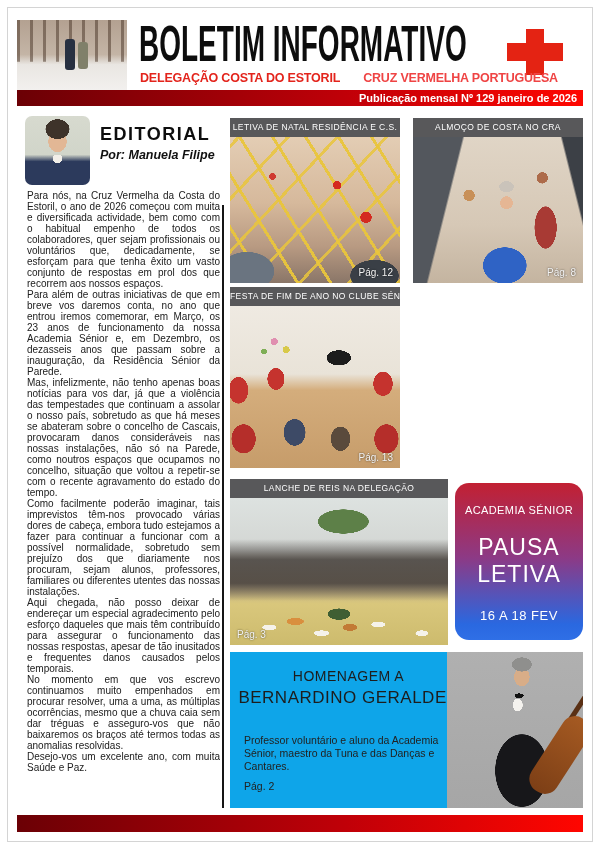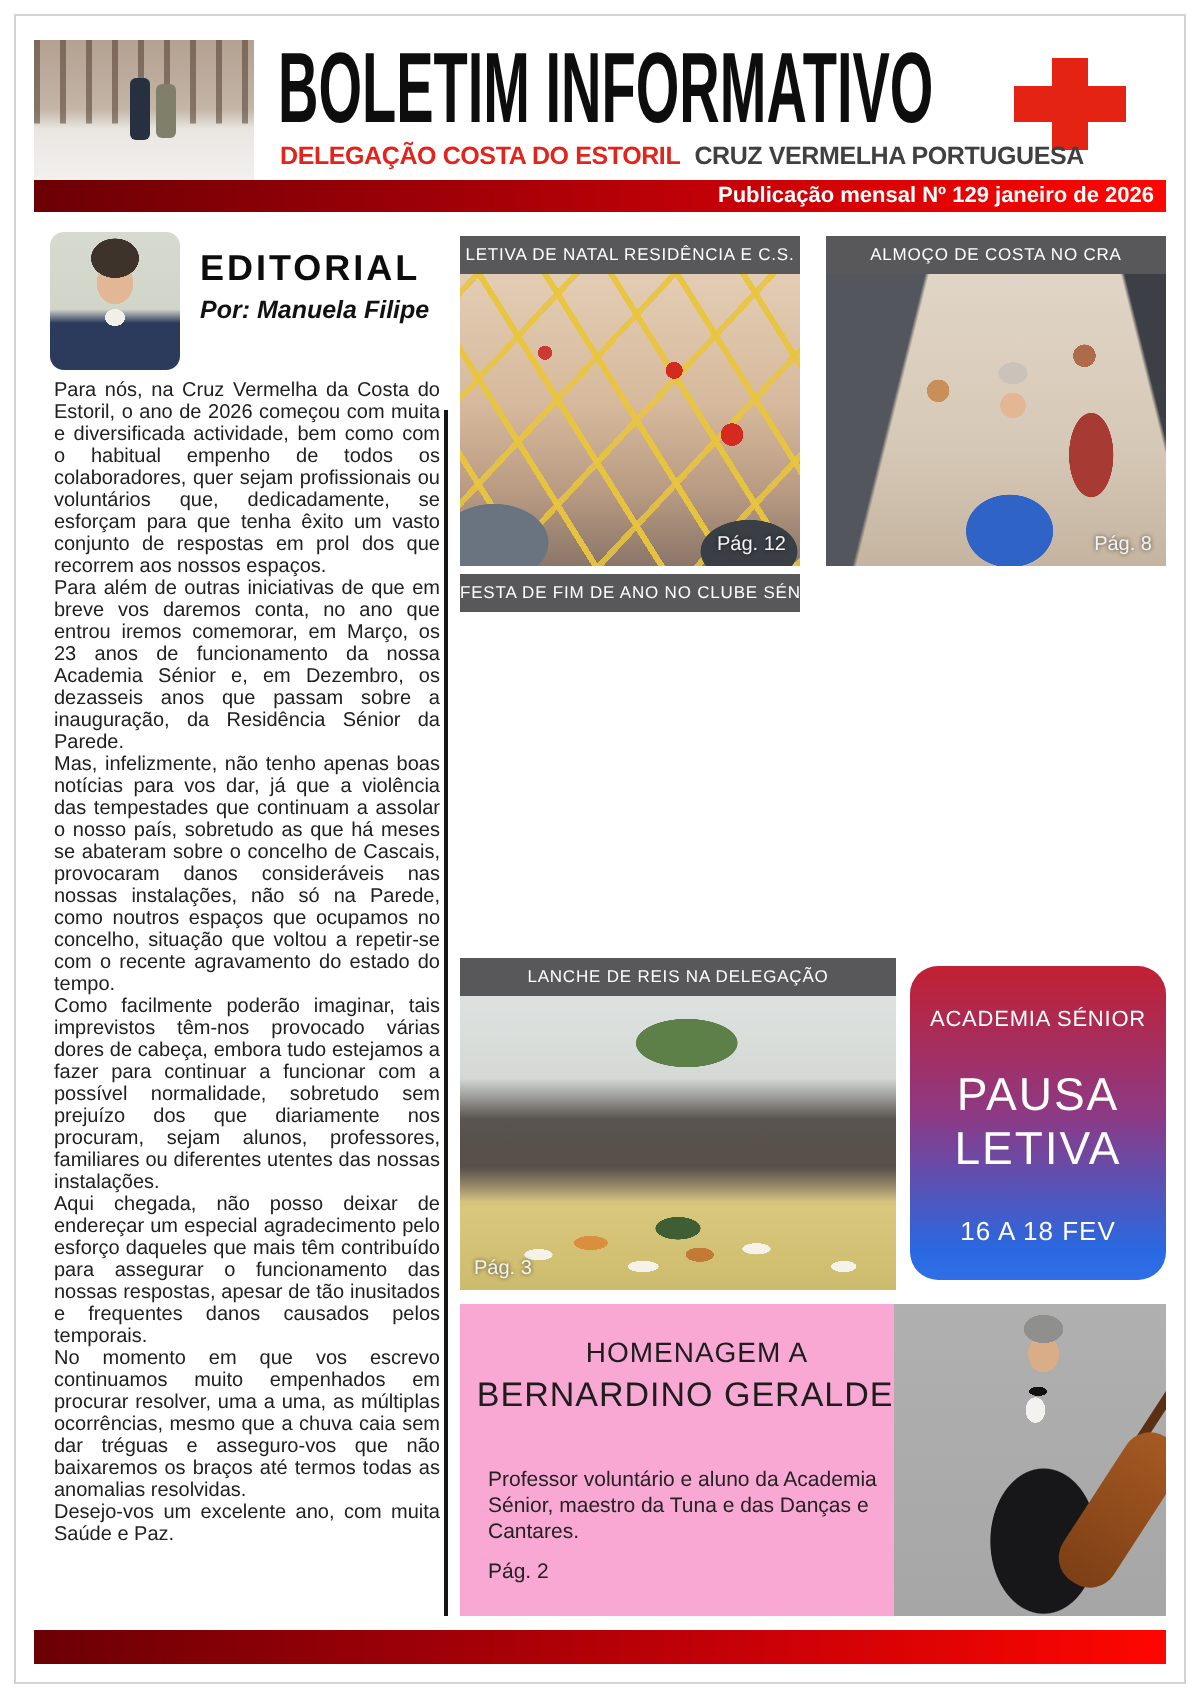--- a/index.html
+++ b/index.html
@@ -19,21 +19,21 @@
 
   .nl-title{position:absolute;left:139px;top:18px;margin:0;font-size:50px;line-height:52px;
       font-weight:bold;color:#0d0d0d;white-space:nowrap;letter-spacing:0;
       transform:scaleX(.56);transform-origin:left center;}
   .red-cross{position:absolute;left:507px;top:29px;width:56px;height:46px;}
   .red-cross .v{position:absolute;left:19px;top:0;width:18px;height:46px;background:#e42313;}
   .red-cross .h{position:absolute;left:0;top:14px;width:56px;height:18px;background:#e42313;}
   .org-line{position:absolute;left:140px;top:71px;font-size:12.5px;font-weight:bold;
       letter-spacing:-.2px;white-space:nowrap;}
   .org-line .red{color:#e3241c;}
-  .org-line .blk{color:#404040;margin-left:4px;}
+  .org-line .blk{color:#ef4444;margin-left:20px;}
   .banner{position:absolute;left:17px;top:90px;width:566px;height:16px;
       background:linear-gradient(90deg,#6b0005 0%,#c00008 58%,#ff0600 100%);
       color:#ffffff;font-size:11px;font-weight:bold;text-align:right;line-height:16px;
       padding:0;box-sizing:border-box;}
   .banner span{padding-right:6px;}
 
   
   .portrait{position:absolute;left:25px;top:116px;width:65px;height:69px;border-radius:7px;
       background:
         radial-gradient(ellipse 17px 14px at 50% 19%, #3e332a 70%, rgba(0,0,0,0) 71%),
@@ -123,21 +123,21 @@
   
   .academia{position:absolute;left:455px;top:483px;width:128px;height:157px;border-radius:14px;
       background:linear-gradient(180deg,#c22032 0%,#8c3a86 48%,#2a68e0 90%,#2f6fe6 100%);
       color:#ffffff;text-align:center;}
   .academia .ttl{margin-top:21px;font-size:11px;font-weight:normal;letter-spacing:.4px;}
   .academia .big{font-size:23px;letter-spacing:1px;line-height:27px;}
   .academia .big.first{margin-top:18px;}
   .academia .dates{margin-top:20px;font-size:13px;letter-spacing:.5px;}
 
   
-  .homage{position:absolute;left:230px;top:652px;width:353px;height:156px;background:#f9a8d4;}
+  .homage{position:absolute;left:230px;top:652px;width:353px;height:156px;background:#0ea5e9;}
   .hm-text{position:absolute;left:6px;top:0;width:225px;text-align:center;color:#1d1d1d;}
   .hm-t1{margin-top:16px;font-size:14px;letter-spacing:.5px;}
   .hm-t2{margin-top:4px;font-size:17px;letter-spacing:.5px;}
   .hm-body{position:absolute;left:14px;top:82px;width:212px;font-size:10.5px;line-height:13px;
       text-align:left;color:#222;}
   .hm-pref{position:absolute;left:14px;top:128px;font-size:10.5px;color:#222;}
   .bern{position:absolute;right:0;top:0;width:136px;height:156px;overflow:hidden;
       background:
         radial-gradient(ellipse 14px 10px at 55% 8%, #8f8f8d 70%, rgba(0,0,0,0) 71%),
         radial-gradient(ellipse 11px 13px at 55% 16%, #d8ad88 70%, rgba(0,0,0,0) 71%),
@@ -195,20 +195,23 @@
     </div>
   </div>
   <div class="article art-b">
     <div class="cap">ALMOÇO DE COSTA NO CRA</div>
     <div class="photo ph-b">
       <span class="pref">Pág. 8</span>
     </div>
   </div>
   <div class="article art-c">
     <div class="cap">FESTA DE FIM DE ANO NO CLUBE SÉNIOR</div>
+    <div class="photo ph-c">
+      <span class="pref">Pág. 13</span>
+    </div>
   </div>
   <div class="article art-e">
     <div class="cap">LANCHE DE REIS NA DELEGAÇÃO</div>
     <div class="photo ph-e">
       <span class="pref left">Pág. 3</span>
     </div>
   </div>
 
   <div class="academia">
     <div class="ttl">ACADEMIA SÉNIOR</div>

